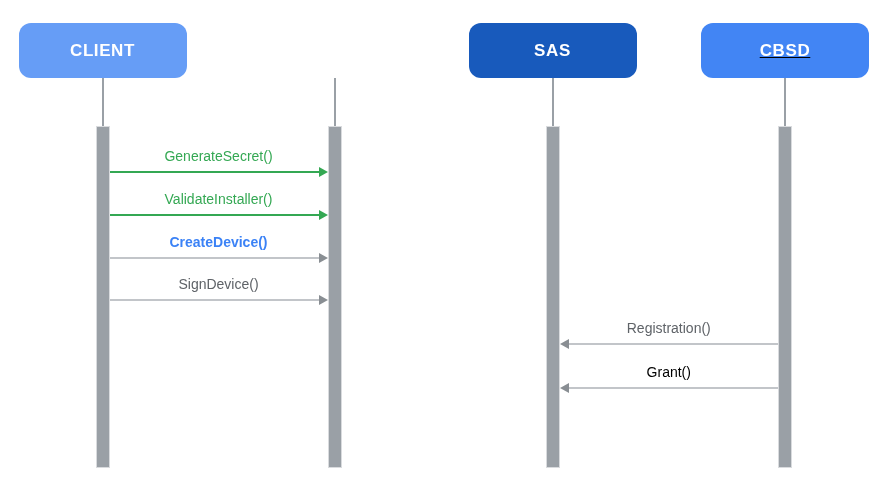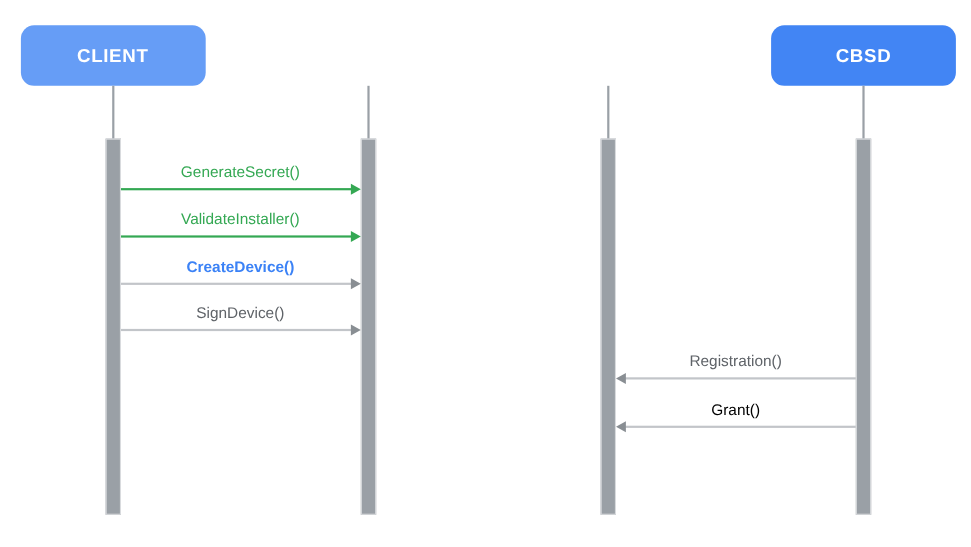--- a/index.html
+++ b/index.html
@@ -69,23 +69,26 @@
 <body>
 
 <div id="canvas">
     <div class="actor-box" style="left: 18.5px; background: rgb(102, 157, 246);">
       <span class="actor-label">CLIENT</span>
     </div>
     <div class="lifeline" style="left: 101.5px; background: rgb(154, 160, 166);"></div>
     <div class="activation-bar" style="left: 95.5px; background: rgb(154, 160, 166); border: 1.5px solid rgb(217, 219, 222);"></div>
     <div class="lifeline" style="left: 333.5px; background: rgb(154, 160, 166);"></div>
     <div class="activation-bar" style="left: 327.5px; background: rgb(154, 160, 166); border: 1.5px solid rgb(217, 219, 222);"></div>
+    <div class="actor-box" style="left: 468.5px; background: rgb(24, 90, 188);">
+      <span class="actor-label">SAS</span>
+    </div>
     <div class="lifeline" style="left: 551.5px; background: rgb(154, 160, 166);"></div>
     <div class="activation-bar" style="left: 545.5px; background: rgb(154, 160, 166); border: 1.5px solid rgb(217, 219, 222);"></div>
-    <div class="actor-box" style="left: 701px; background: rgb(66, 133, 244);">
+    <div class="actor-box" style="left: 701px; background: rgb(66, 133, 244); text-decoration: underline;">
       <span class="actor-label">CBSD</span>
     </div>
     <div class="lifeline" style="left: 784px; background: rgb(154, 160, 166);"></div>
     <div class="activation-bar" style="left: 778px; background: rgb(154, 160, 166); border: 1.5px solid rgb(217, 219, 222);"></div>
     <div class="msg-label" style="left: 218.5px; top: 147px; color: rgb(52, 168, 83);">GenerateSecret()</div>
     <div class="msg-line" style="left: 109.5px; width: 210px; top: 171px; background: rgb(52, 168, 83);"></div>
     <div class="arrowhead" style="top: 167px; left: 318.5px; border-left: 9px solid rgb(52, 168, 83);"></div>
     <div class="msg-label" style="left: 218.5px; top: 190px; color: rgb(52, 168, 83);">ValidateInstaller()</div>
     <div class="msg-line" style="left: 109.5px; width: 210px; top: 214px; background: rgb(52, 168, 83);"></div>
     <div class="arrowhead" style="top: 210px; left: 318.5px; border-left: 9px solid rgb(52, 168, 83);"></div>

